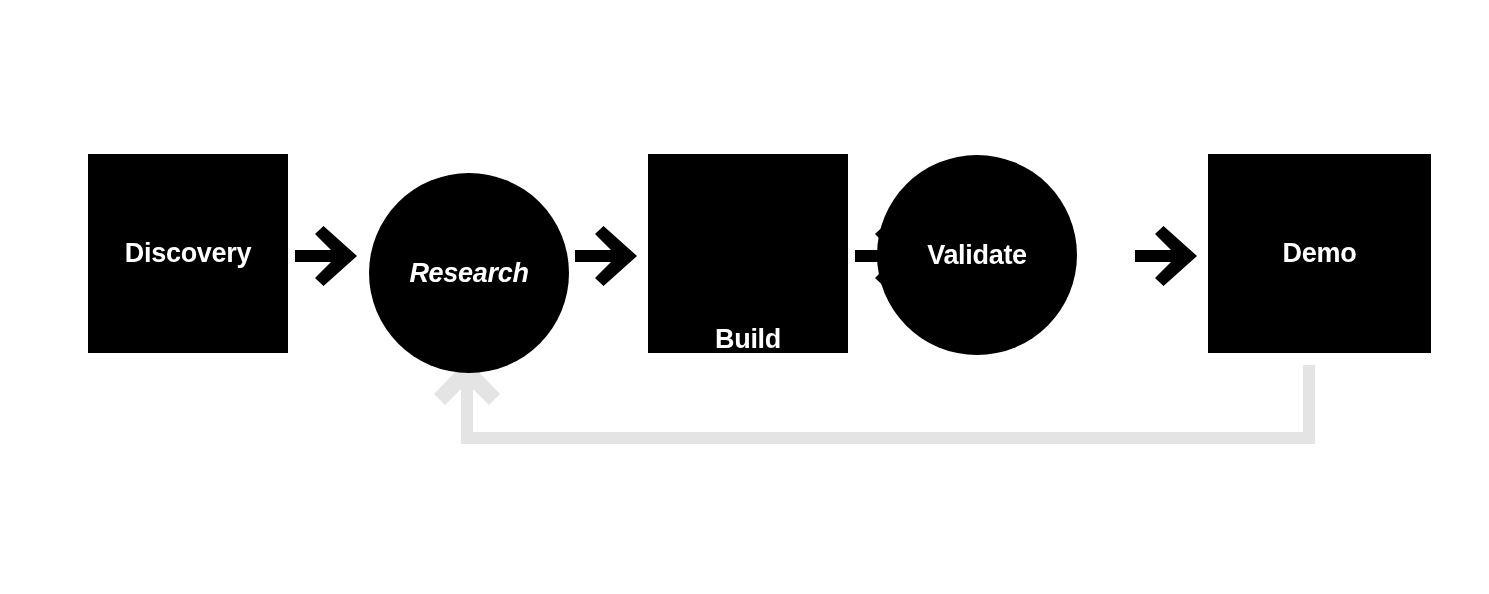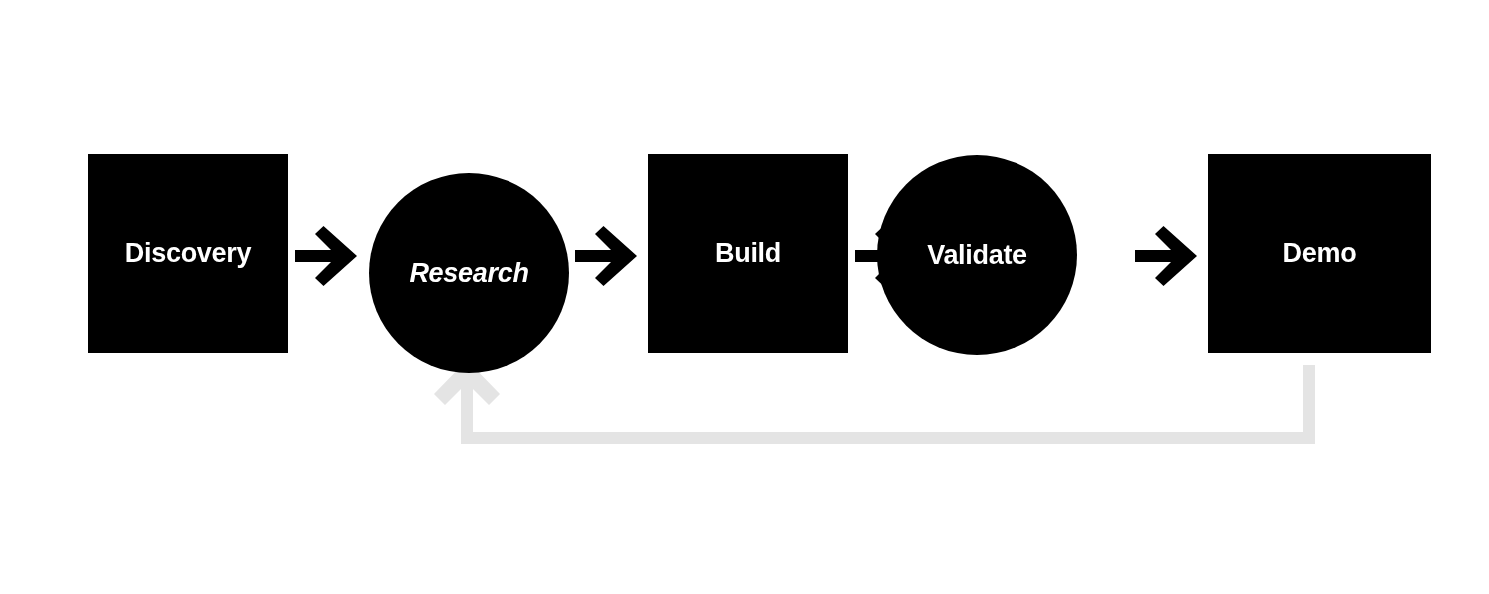--- a/index.html
+++ b/index.html
@@ -66,21 +66,21 @@
   </svg>
 
   <div class="node square" style="left:88px; top:154px; width:200px; height:199px;">
     <span class="node-label">Discovery</span>
   </div>
 
   <div class="node circle" style="left:369px; top:173px; width:200px; height:200px;font-style:italic;">
     <span class="node-label">Research</span>
   </div>
 
-  <div class="node square" style="left:648px; top:154px; width:200px; height:199px;">
+  <div class="node square" style="left:648px; top:154px; width:200px; height:199px;align-items:flex-end;">
     <span class="node-label">Build</span>
   </div>
 
   <div class="node circle" style="left:877px; top:155px; width:200px; height:200px;">
     <span class="node-label">Validate</span>
   </div>
 
   <div class="node square" style="left:1208px; top:154px; width:223px; height:199px;">
     <span class="node-label">Demo</span>
   </div>

